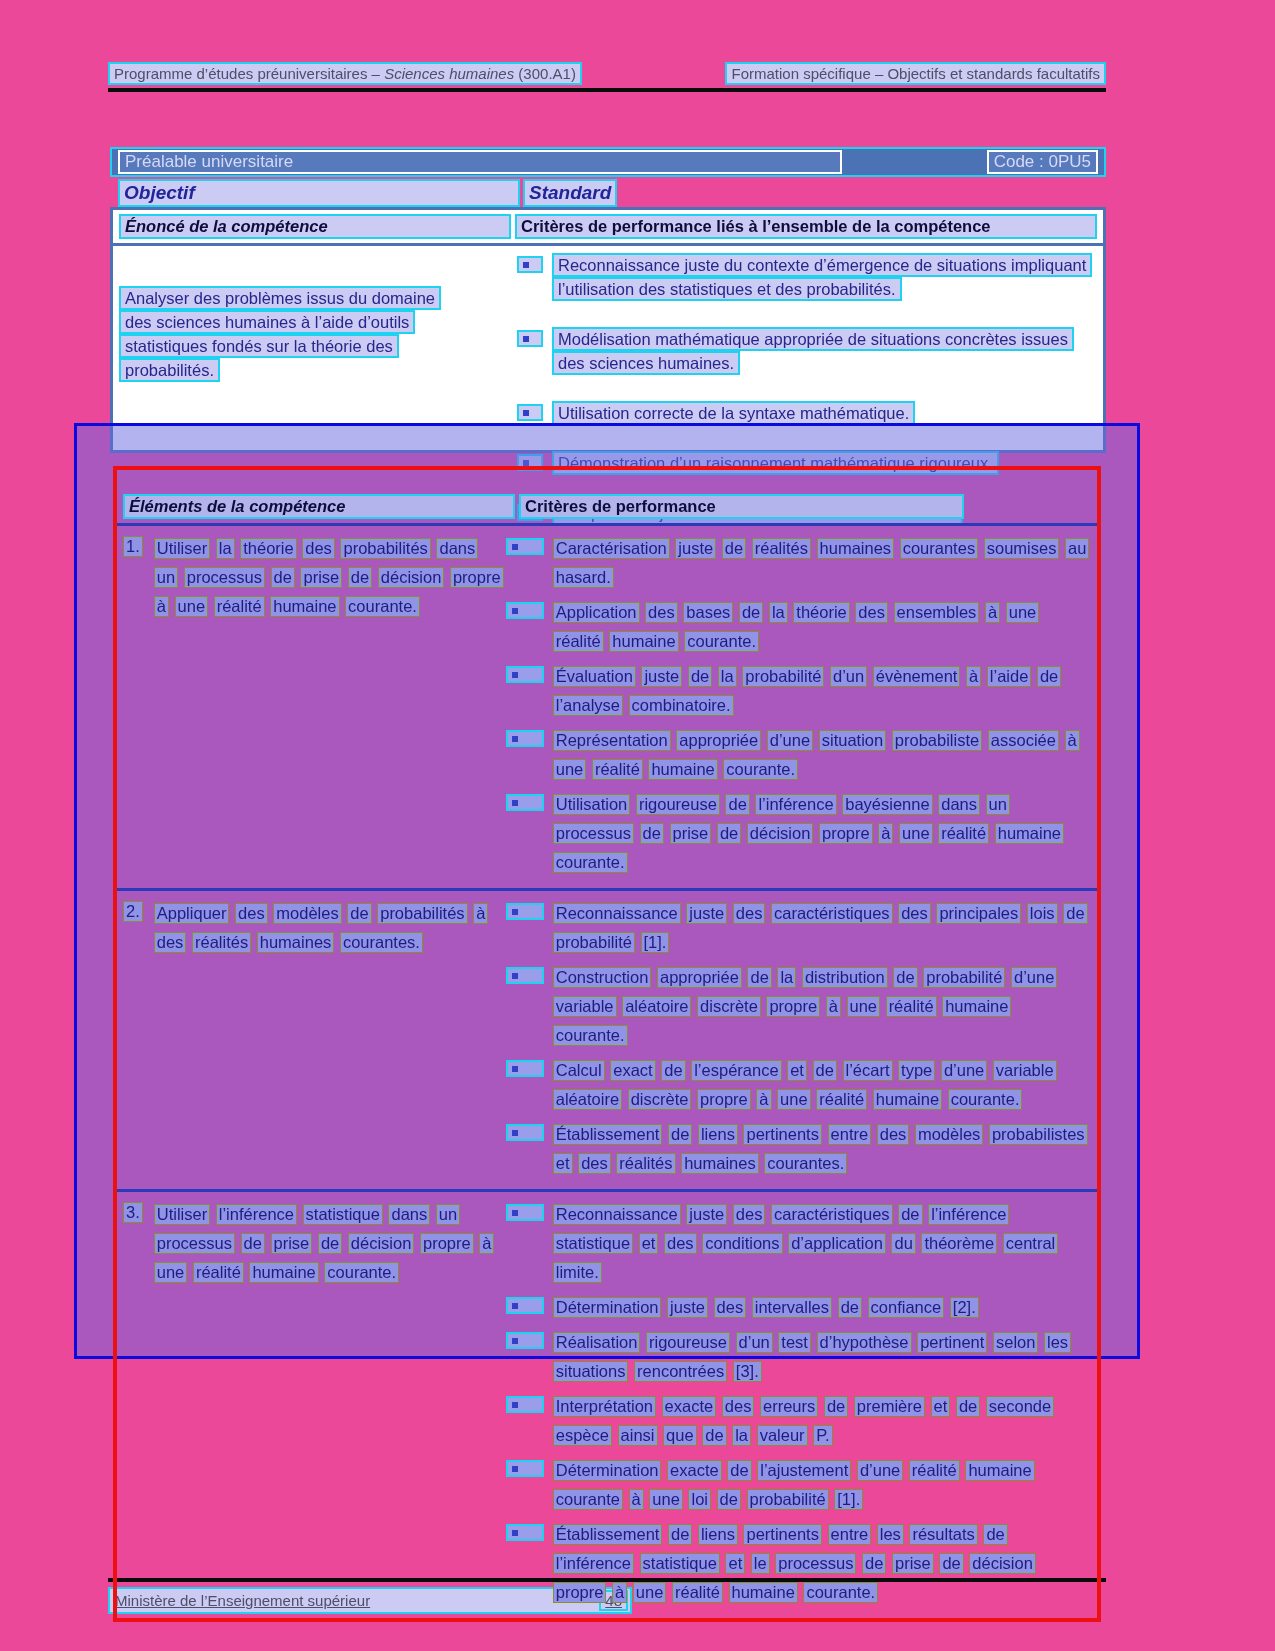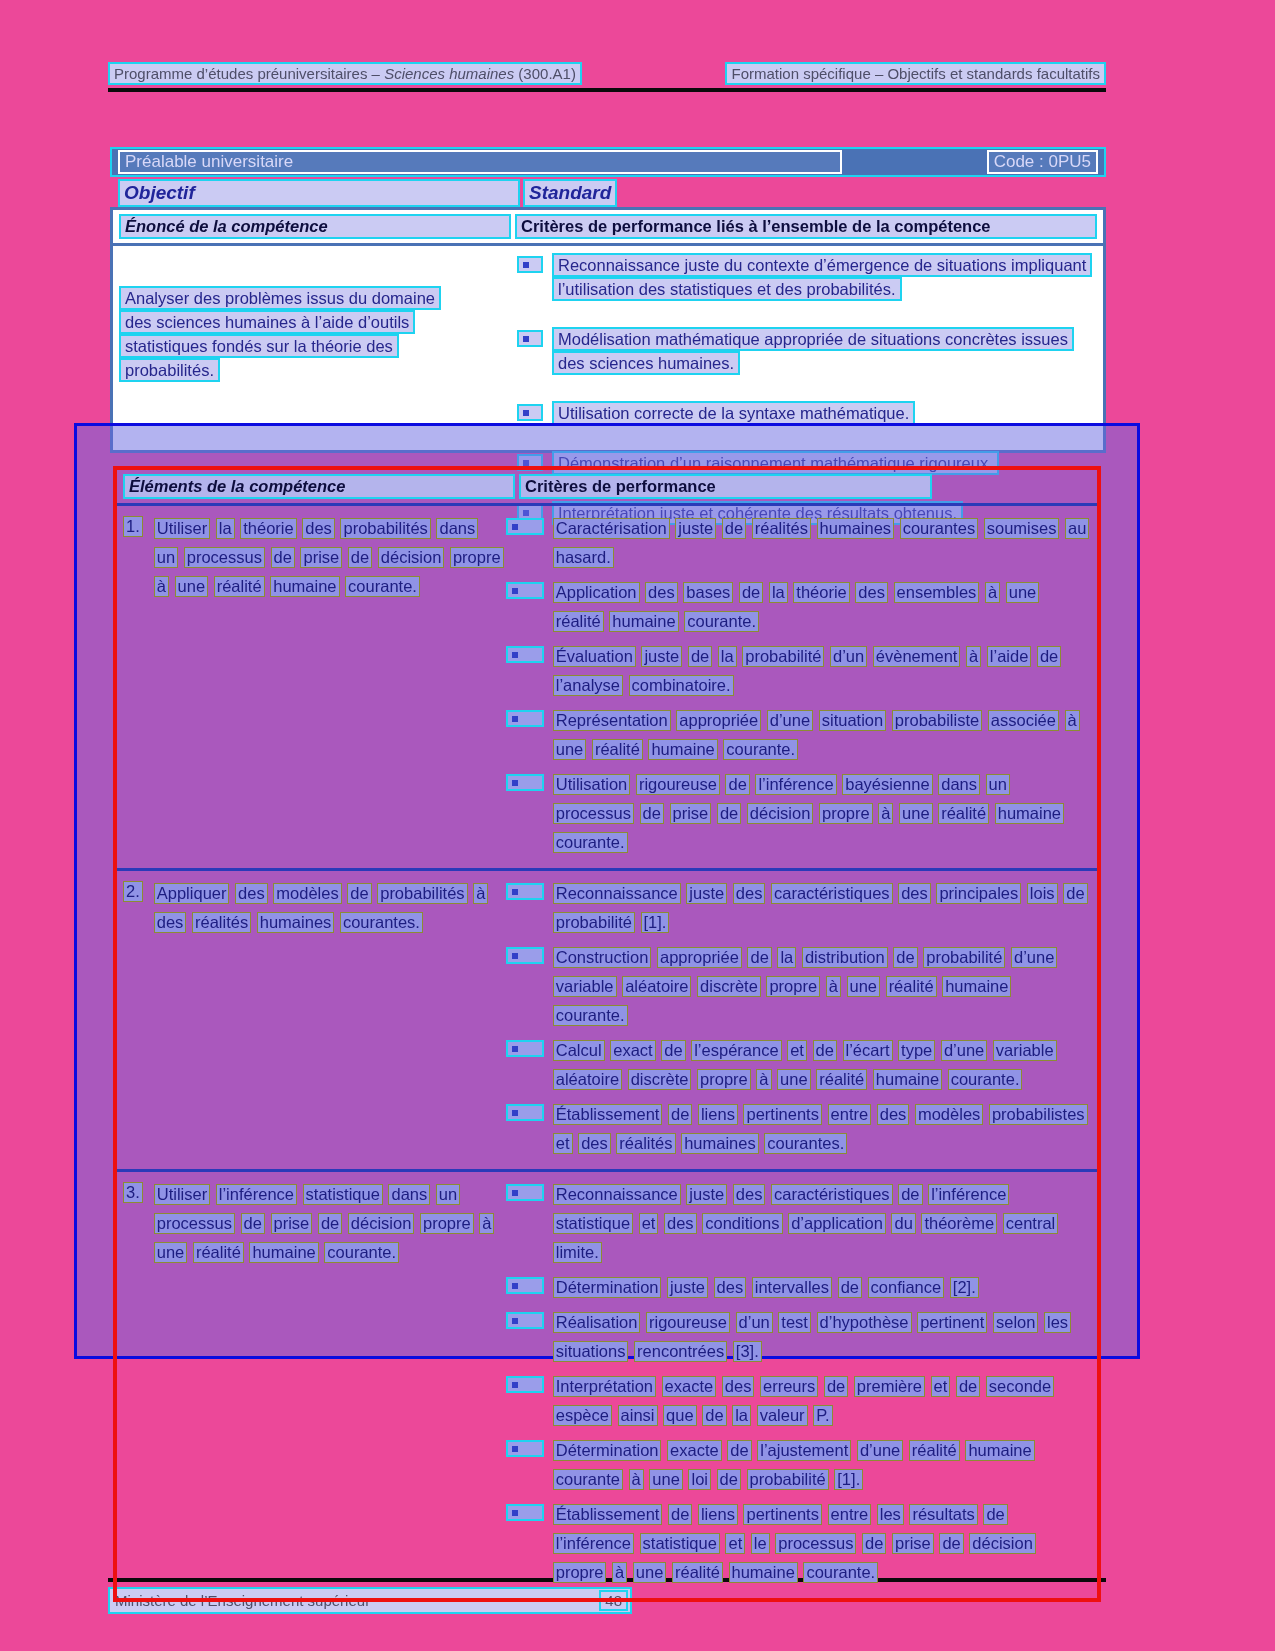--- a/index.html
+++ b/index.html
@@ -20,21 +20,21 @@
   }
   .doc-header i{ font-style:italic; }
   .rule{ position:absolute; left:108px; width:998px; height:4px; background:#0a0a0a; }
   .rule-top{ top:88px; }
   .rule-bottom{ top:1578px; }
   .doc-footer{
     position:absolute; left:108px; top:1587px; width:998px; font-size:15px; color:#4e4e68;
   }
   .footer-box{
     display:flex; justify-content:space-between; align-items:center;
-    width:524px; background:#cbcbf3; border:2px solid #1ed3f0; padding:1px 2px 1px 5px;
+    width:524px; background:#cbcbf3; border:2px solid #1ed3f0; padding:1px 2px 1px 5px;text-decoration:underline;
   }
   .page-num{ border:2px solid #1ed3f0; padding:0 4px; }
   
   .title-bar{
     position:absolute; left:110px; top:147px; width:996px; height:30px;
     background:#4a72b5; border:2px solid #1ed3f0;
     display:flex; align-items:center; justify-content:space-between;
     padding:0 6px; font-size:17px; color:#d8d8f8;
   }
   .hl-bar{ border:2px solid #ffffff; background:rgba(200,200,248,0.10); padding:0 5px; }
@@ -72,21 +72,21 @@
   
   .overlay{
     position:absolute; left:74px; top:423px; width:1066px; height:936px;
     border:3px solid #0b0be0; background:rgba(104,104,226,0.50); z-index:5;
   }
   
   .table2{
     position:absolute; left:113px; top:466px; width:988px; z-index:6;
     border:4px solid #ee1010; font-size:16.5px; color:#1d1d80;
   }
-  .table2 .t-head{ border-bottom:3px solid #2a3ab8; }
+  .table2 .t-head{ border-bottom:3px solid #2a3ab8;margin-top:20px; }
   .table2 .hl{ background:#b4b4ec; }
   .t2-row{ display:flex; padding:9px 6px 4px 6px; border-bottom:3px solid #2a3ab8; }
   .t2-row:last-child{ border-bottom:none; }
   .t2-left{ width:407px; display:flex; align-items:flex-start; }
   .t2-num{ margin-right:10px; line-height:22px; }
   .t2-eltext{ width:352px; line-height:27px; }
   .t2-right{ flex:1; }
   .t2-right .twrap{ width:540px; line-height:27px; }
   .t2-right .bullet{ margin-bottom:6px; }
   .m2{ width:38px; height:17px; background:#9a9dea; border:2px solid #1ed3f0; }
@@ -156,21 +156,21 @@
           </div>
         </div>
     </div>
   </section>
 
   <div class="overlay"></div>
 
   <section class="table2">
     <div class="t-head">
       <span class="col-left"><span class="hl" style="display:inline-block;width:392px;">Éléments de la compétence</span></span>
-      <span class="col-right"><span class="hl" style="display:inline-block;width:413px;">Critères de performance</span></span>
+      <span class="col-right"><span class="hl" style="display:inline-block;width:445px;">Critères de performance</span></span>
     </div>
 
     <div class="t2-row row-1">
       <div class="t2-left">
         <span class="t2-num wordbox"><span class="w">1.</span> </span>
         <span class="t2-eltext wordbox"><span class="w">Utiliser</span> <span class="w">la</span> <span class="w">théorie</span> <span class="w">des</span> <span class="w">probabilités</span> <span class="w">dans</span> <span class="w">un</span> <span class="w">processus</span> <span class="w">de</span> <span class="w">prise</span> <span class="w">de</span> <span class="w">décision</span> <span class="w">propre</span> <span class="w">à</span> <span class="w">une</span> <span class="w">réalité</span> <span class="w">humaine</span> <span class="w">courante.</span> </span>
       </div>
       <div class="t2-right">
 
           <div class="bullet">

